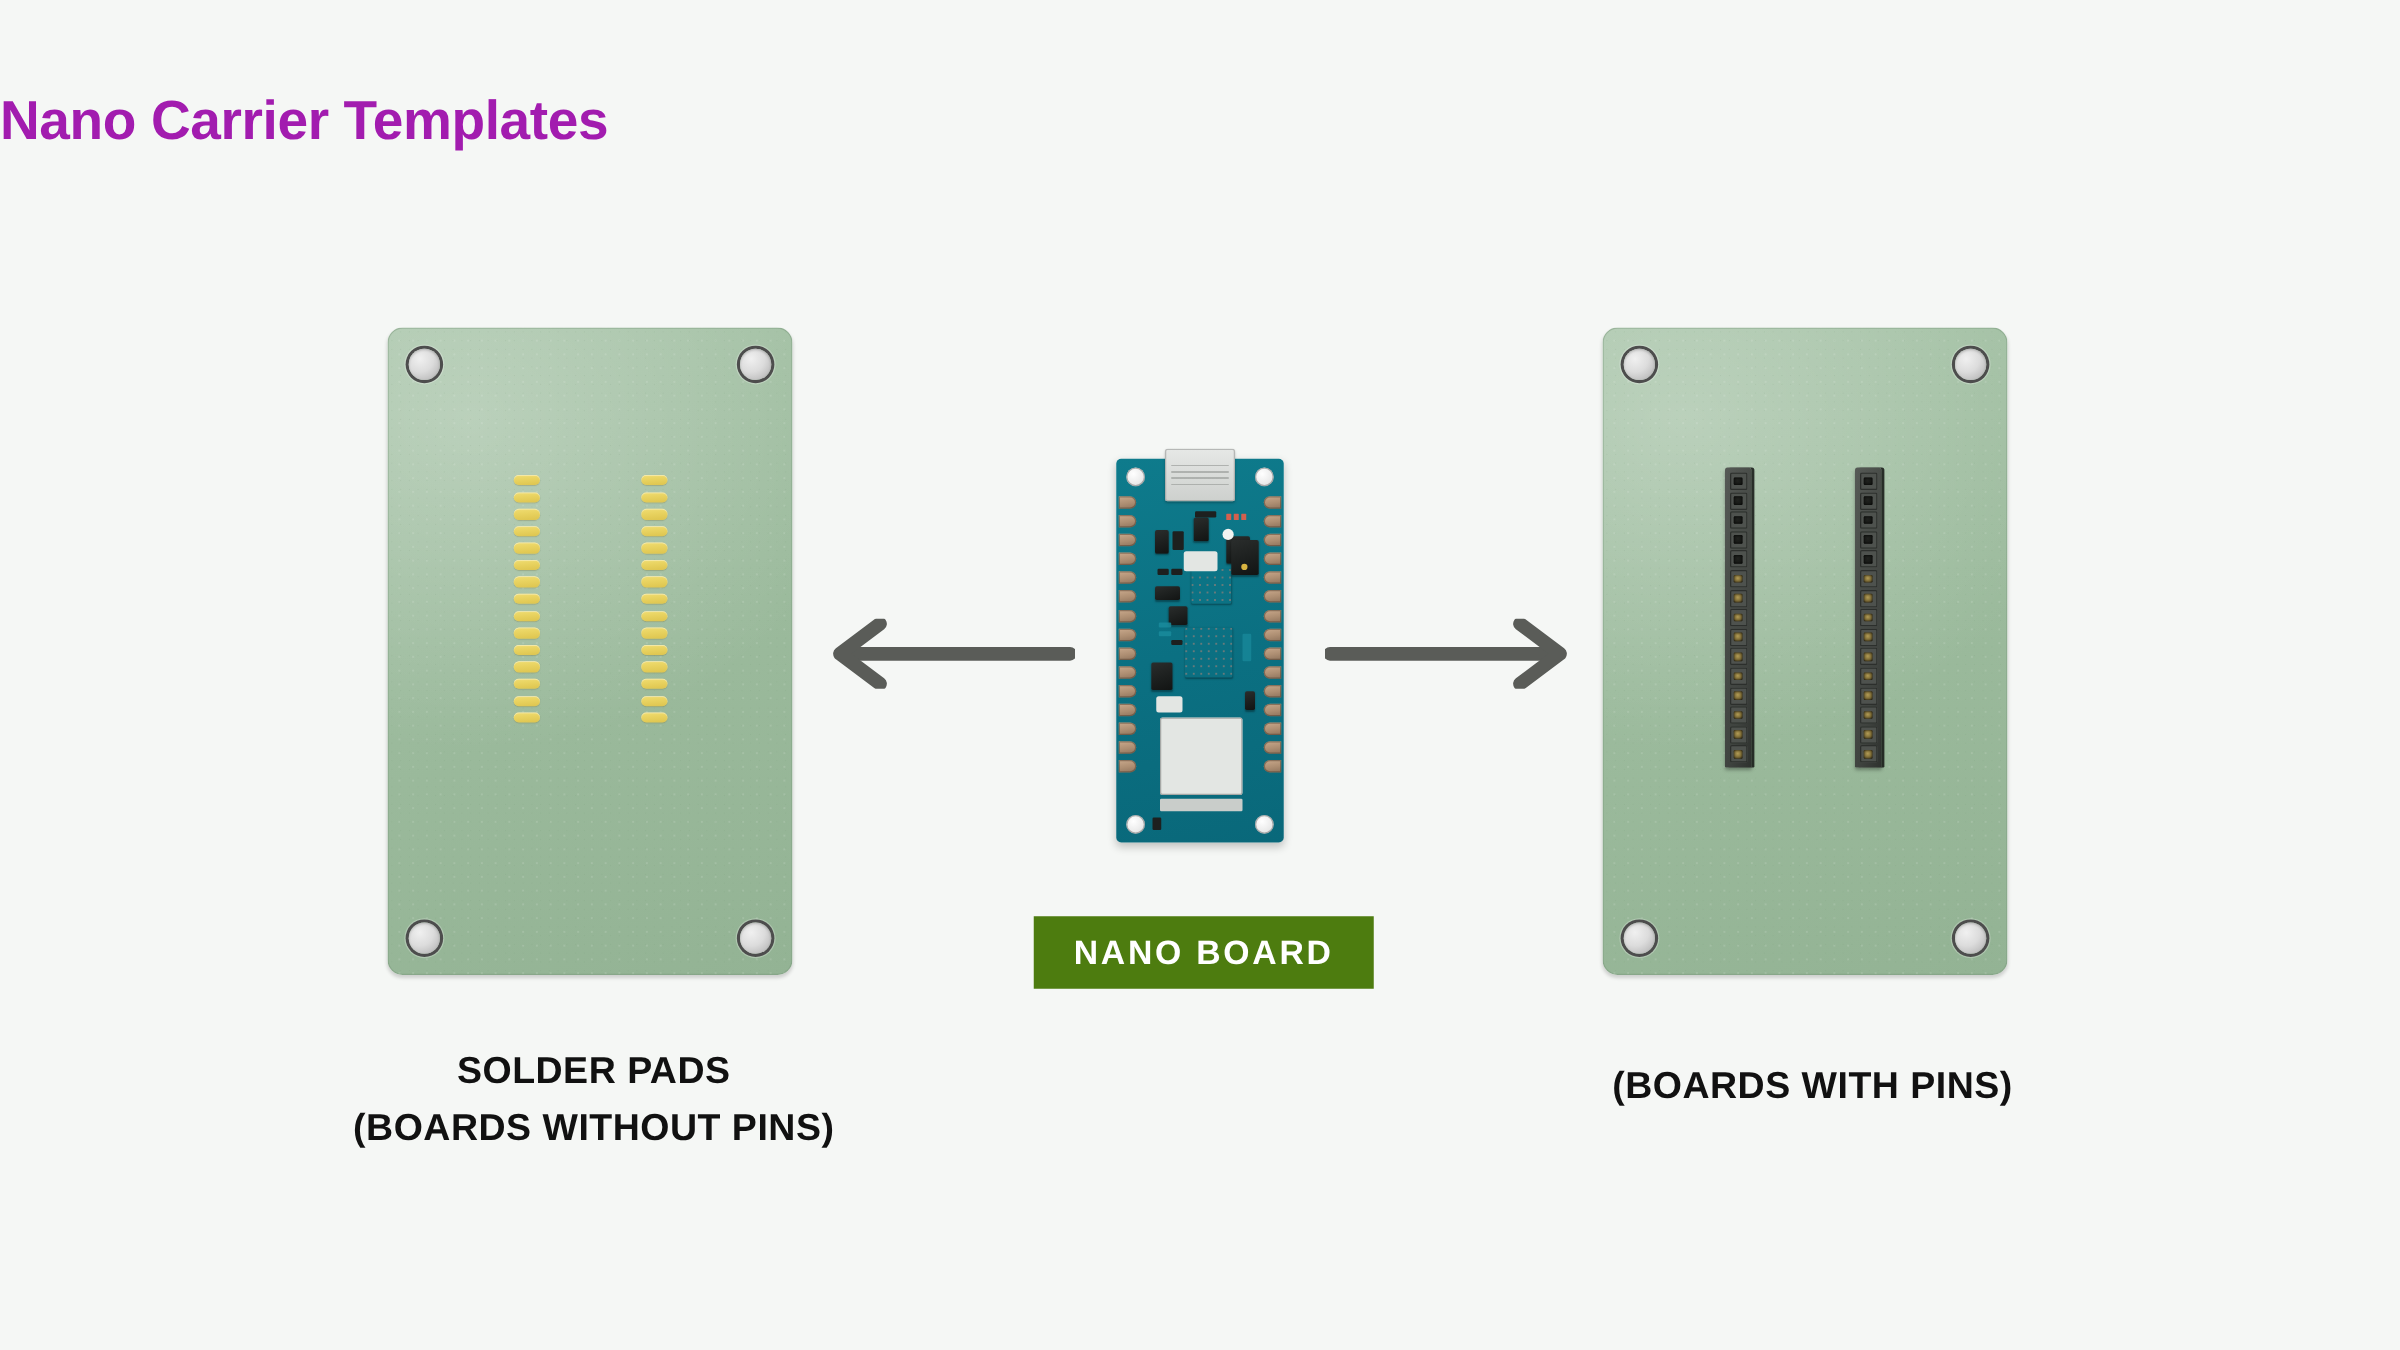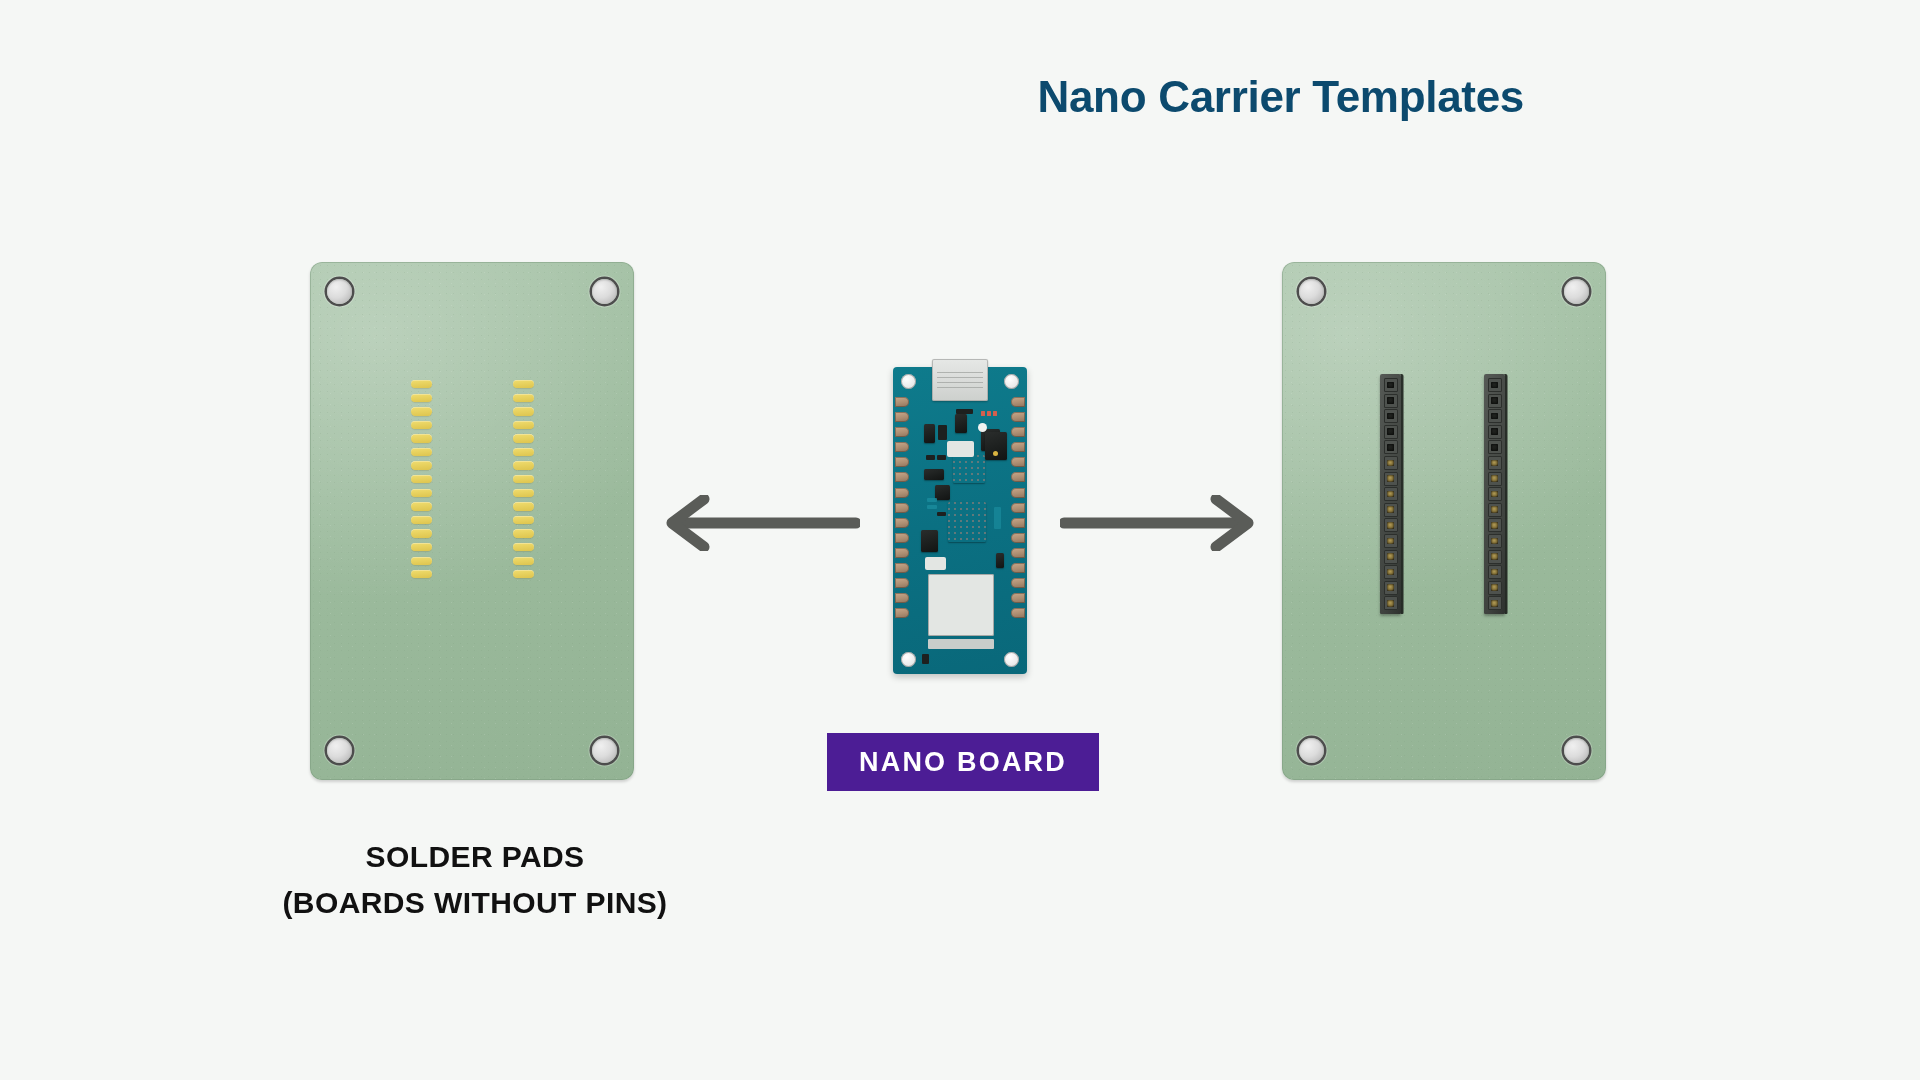--- a/index.html
+++ b/index.html
@@ -17,25 +17,25 @@
     color: #111111;
     position: relative;
   }
 
   
   #page-title {
     position: absolute;
     top: 72px;
     left: 0;
     width: 1524px;
-    text-align: right;
+    text-align: left;
     font-size: 44px;
     font-weight: bold;
     letter-spacing: -0.3px;
-    color: #0c4a6e;
+    color: #a21caf;
   }
 
   
   .carrier {
     position: absolute;
     top: 262px;
     width: 324px;
     height: 518px;
     border-radius: 12px;
     background:
@@ -246,21 +246,21 @@
   .dot-white   { background: #f1f3f1; border-radius: 50%; }
   .dot-red     { background: #d4604e; border-radius: 0.5px; }
 
   
   #nano-badge {
     position: absolute;
     left: 827px;
     top: 733px;
     width: 272px;
     height: 58px;
-    background: #4c1d95;
+    background: #4d7c0f;
     display: flex;
     align-items: center;
     justify-content: center;
     z-index: 6;
   }
   #nano-badge-label {
     color: #ffffff;
     font-size: 27px;
     font-weight: bold;
     letter-spacing: 2.2px;
@@ -481,13 +481,14 @@
       <div class="socket contact"></div>
     </div>
 </div>
 
 <div id="caption-left" class="caption">
   <span class="cap-main">SOLDER PADS</span>
   <span class="cap-sub">(BOARDS WITHOUT PINS)</span>
 </div>
 
 <div id="caption-right" class="caption">
+  <span class="cap-sub">(BOARDS WITH PINS)</span>
 </div>
 
 </body></html>

